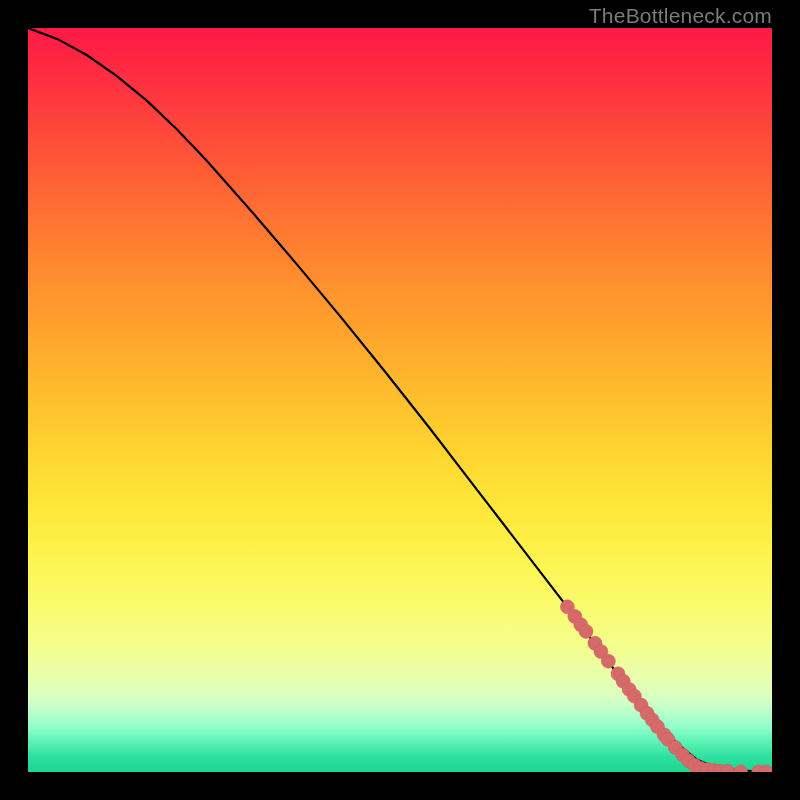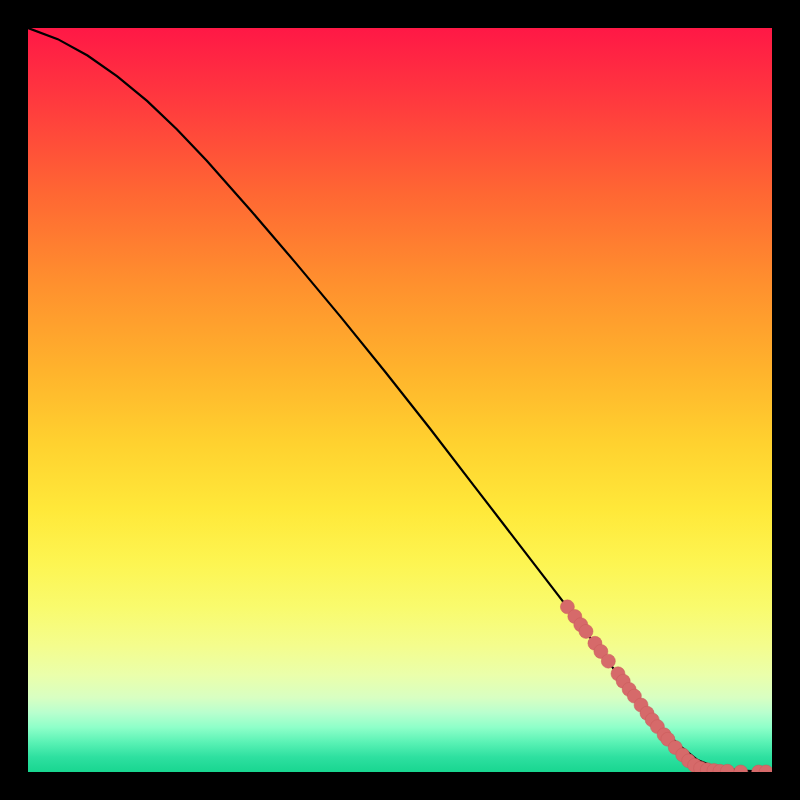--- a/index.html
+++ b/index.html
@@ -55,20 +55,21 @@
     color: #7b7b7b;
     font-size: 21px;
     letter-spacing: 0.2px;
     user-select: none;
   }
 </style>
 </head>
 <body>
 
 <div class="wrap">
+  <div class="watermark">TheBottleneck.com</div>
   <div class="plot">
     <svg class="curve" viewBox="0 0 744 744" preserveAspectRatio="none">
       <path id="curve-path" fill="none" stroke="#000000" stroke-width="2.2" d="M0.00 0.00 L29.76 11.16 L59.52 27.53 L89.28 48.36 L119.04 72.91 L148.80 101.18 L178.56 132.43 L223.20 183.02 L267.84 235.10 L312.48 288.67 L357.12 343.73 L401.76 400.27 L446.40 458.30 L491.04 516.34 L535.68 574.37 L580.32 633.89 L610.08 672.58 L632.40 699.36 L654.72 720.19 L669.60 732.10 L684.48 738.05 L699.36 741.02 L714.24 742.51 L729.12 743.26 L744.00 744.00"></path>
       <g id="markers">
           <circle cx="539.40" cy="578.83" r="7" fill="#d66a6a" stroke="#c85a5a" stroke-width="0.5"></circle>
           <circle cx="546.84" cy="588.50" r="7" fill="#d66a6a" stroke="#c85a5a" stroke-width="0.5"></circle>
           <circle cx="552.79" cy="596.69" r="7" fill="#d66a6a" stroke="#c85a5a" stroke-width="0.5"></circle>
           <circle cx="558.00" cy="603.38" r="7" fill="#d66a6a" stroke="#c85a5a" stroke-width="0.5"></circle>
           <circle cx="566.93" cy="615.29" r="7" fill="#d66a6a" stroke="#c85a5a" stroke-width="0.5"></circle>
           <circle cx="572.88" cy="623.47" r="7" fill="#d66a6a" stroke="#c85a5a" stroke-width="0.5"></circle>

